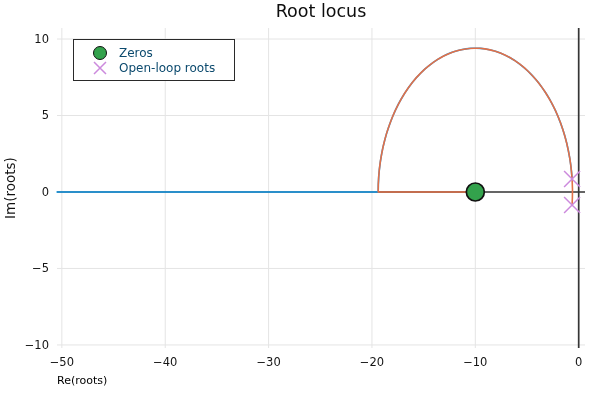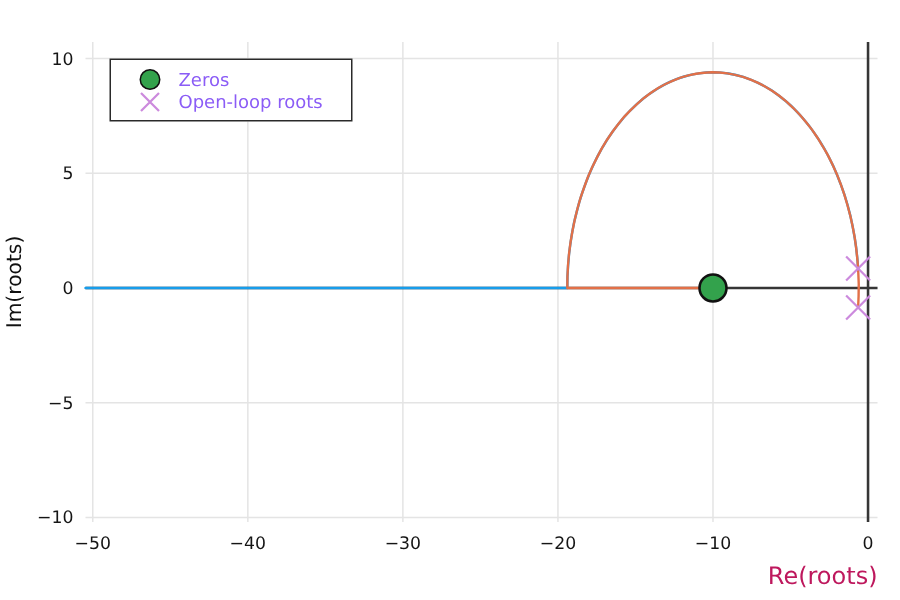--- a/index.html
+++ b/index.html
@@ -1,30 +1,30 @@
 <!DOCTYPE html>
 <html><head>
 <meta charset="utf-8">
 <style>
   html,body{margin:0;padding:0;background:#ffffff;}
   .figure{position:relative;width:600px;height:400px;background:#ffffff;overflow:hidden;
           font-family:"DejaVu Sans","Liberation Sans",sans-serif;}
   .figure svg{position:absolute;left:0;top:0;}
   .chart-title{position:absolute;left:57px;top:1px;width:528px;text-align:center;
                font-size:17.5px;color:#0d0d0d;}
-  .x-label{position:absolute;left:57px;top:374px;width:528px;text-align:right;
-           font-size:16px;color:#be185d;}
+  .x-label{position:absolute;left:57px;top:374px;width:528px;text-align:left;
+           font-size:11px;color:#000000;}
   .y-label{position:absolute;left:-49px;top:179px;width:120px;height:18px;text-align:center;
            font-size:13.5px;color:#111;transform:rotate(-90deg);}
   .legend{position:absolute;left:73px;top:39px;width:162px;height:42px;background:#ffffff;
           border:1.4px solid #2a2a2a;box-sizing:border-box;}
   .legend-row{position:absolute;left:0;height:15px;display:flex;align-items:center;}
   .legend-row .mk{position:absolute;left:19px;width:14px;height:14px;display:flex;
                   align-items:center;justify-content:center;}
-  .legend-row .lb{position:absolute;left:45px;font-size:12px;color:#8b5cf6;white-space:nowrap;}
+  .legend-row .lb{position:absolute;left:45px;font-size:12px;color:#0c4a6e;white-space:nowrap;}
   .mk-circle{width:12px;height:12px;border-radius:50%;border:1.6px solid #111;box-sizing:content-box;}
 </style>
 </head>
 <body>
 
 <div class="figure">
   <svg id="plot" width="600" height="400">
       <line x1="61.85826155050899" x2="61.85826155050899" y1="28" y2="348" stroke="#E4E4E4" stroke-width="1"></line>
       <line x1="165.2255285826155" x2="165.2255285826155" y1="28" y2="348" stroke="#E4E4E4" stroke-width="1"></line>
       <line x1="268.59279561472204" x2="268.59279561472204" y1="28" y2="348" stroke="#E4E4E4" stroke-width="1"></line>
@@ -48,20 +48,21 @@
       <text x="268.59279561472204" y="366" text-anchor="middle" font-size="11.5px" fill="#151515">−30</text>
       <text x="371.96006264682853" y="366" text-anchor="middle" font-size="11.5px" fill="#151515">−20</text>
       <text x="475.32732967893503" y="366" text-anchor="middle" font-size="11.5px" fill="#151515">−10</text>
       <text x="578.6945967110415" y="366" text-anchor="middle" font-size="11.5px" fill="#151515">0</text>
       <text x="49" y="348.94072657743783" text-anchor="end" font-size="11.5px" fill="#151515">−10</text>
       <text x="49" y="272.45889101338435" text-anchor="end" font-size="11.5px" fill="#151515">−5</text>
       <text x="49" y="195.97705544933078" text-anchor="end" font-size="11.5px" fill="#151515">0</text>
       <text x="49" y="119.49521988527725" text-anchor="end" font-size="11.5px" fill="#151515">5</text>
       <text x="49" y="43.01338432122372" text-anchor="end" font-size="11.5px" fill="#151515">10</text>
     </svg>
+  <div class="chart-title">Root locus</div>
   <div class="x-label">Re(roots)</div>
   <div class="y-label">Im(roots)</div>
   <div class="legend">
       <div class="legend-row" style="top: 5px; width: 100%;">
         <span class="mk">
           <span class="mk-circle" style="background: rgb(51, 162, 76);"></span>
         </span>
         <span class="lb">Zeros</span>
       </div>
       <div class="legend-row" style="top: 20px; width: 100%;">

